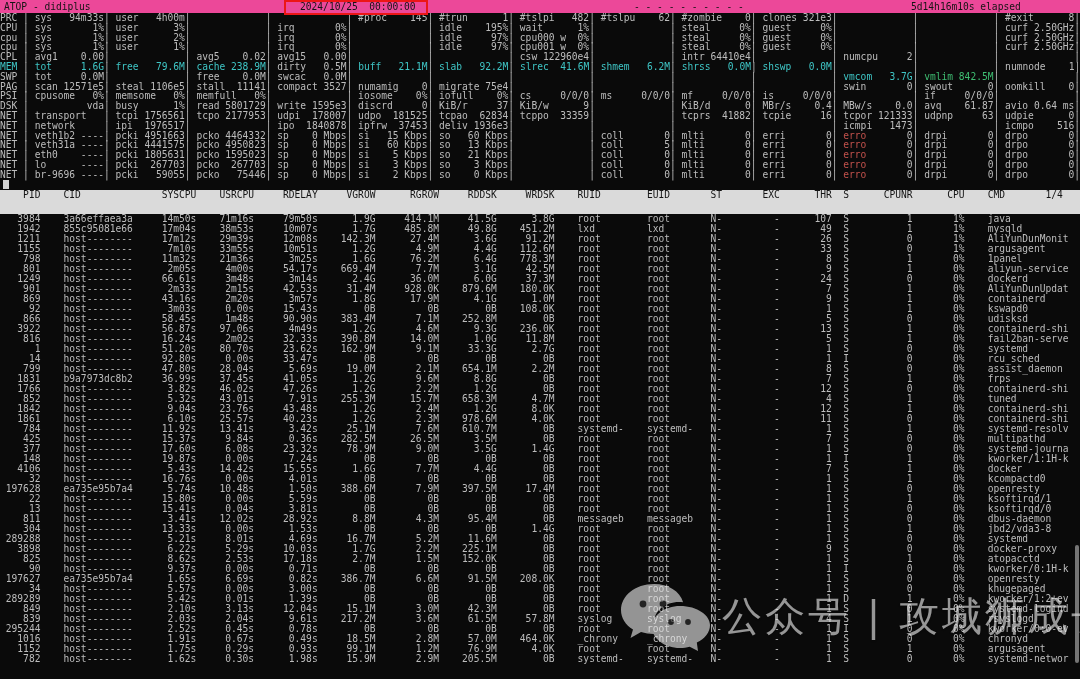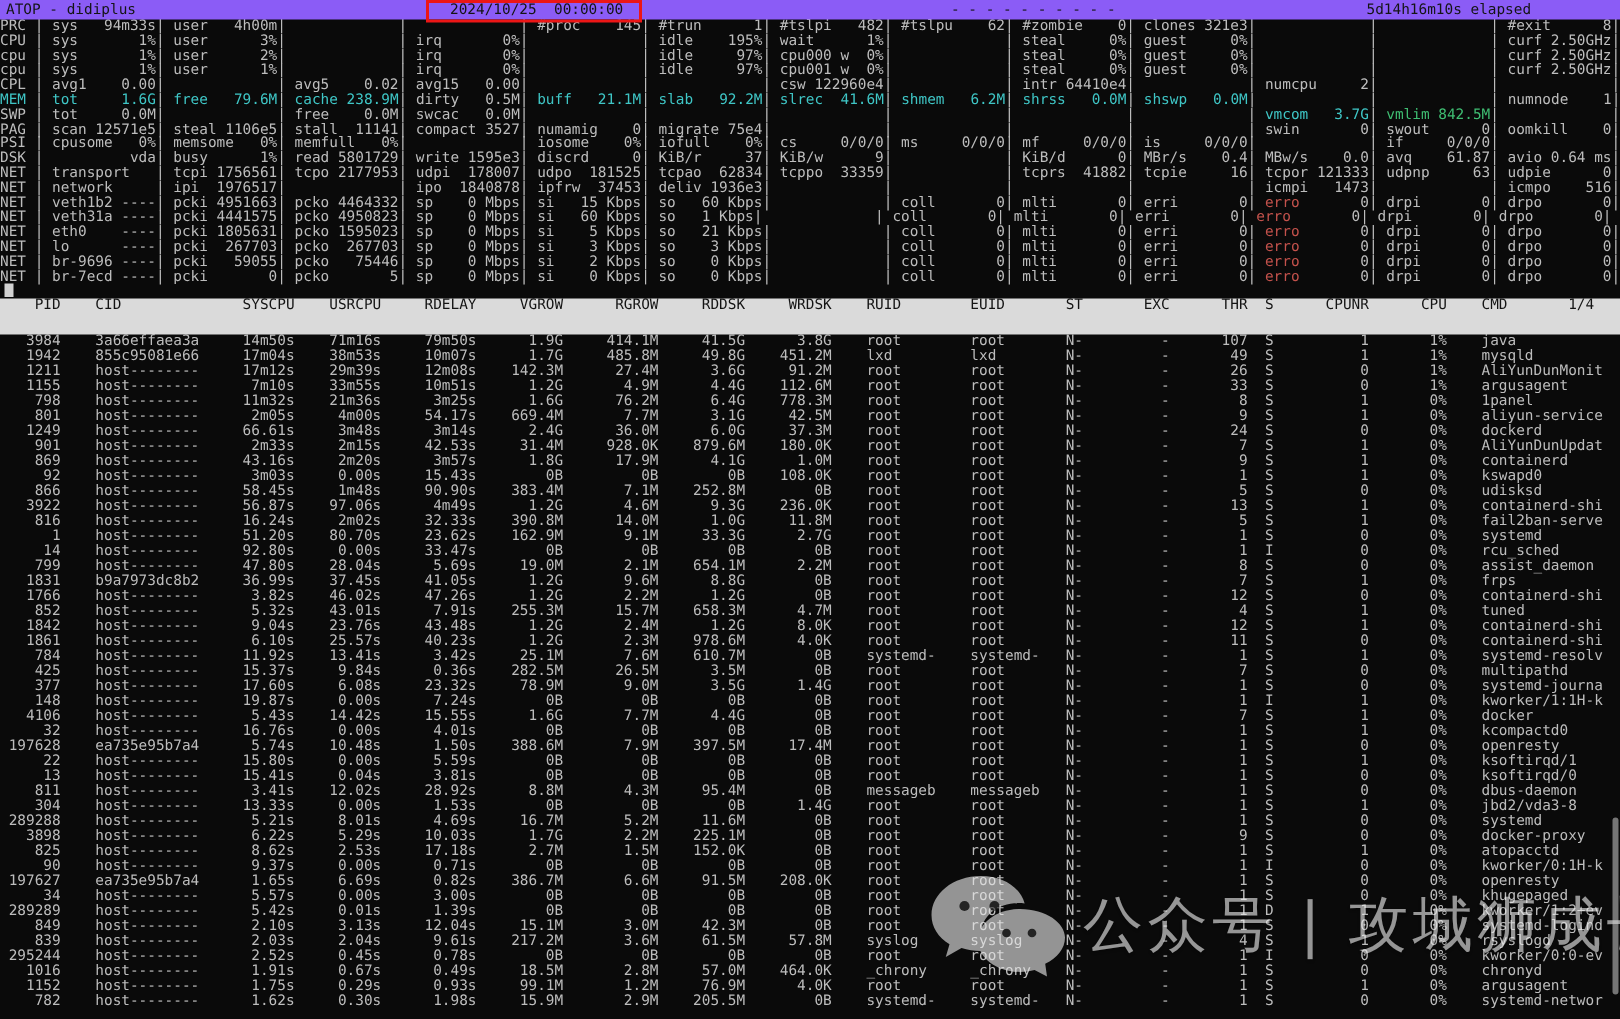--- a/index.html
+++ b/index.html
@@ -2,21 +2,21 @@
 <html><head>
 <meta charset="utf-8">
 <style>
   *{margin:0;padding:0;box-sizing:border-box}
   html,body{background:#2a2a2a}
   .screen{
     position:relative;width:1080px;height:679px;background:#0a0a0a;
     font-family:"DejaVu Sans Mono","Liberation Mono",monospace;
     font-size:9.6px;color:#bdbdbd;overflow:hidden;
   }
-  .titlebar{position:relative;height:13px;line-height:13px;background:#8b5cf6;color:#141414;white-space:pre}
+  .titlebar{position:relative;height:13px;line-height:13px;background:#ec4899;color:#141414;white-space:pre}
   .titlebar span{position:absolute;top:0}
   .tb-app{left:4px}
   .tb-date{left:300px}
   .tb-dash{left:634px}
   .tb-elapsed{left:911px}
   .line{white-space:pre;height:9.8px;line-height:9.8px}
   .prow{white-space:pre;height:10px;line-height:10px}
   .thead{white-space:pre;height:24px;line-height:10px;background:#dadada;color:#141414}
   .c{color:#3fc6c6}
   .g{color:#3fbd72}
@@ -47,25 +47,24 @@
       <div class="line"><span>cpu | sys       1%| user      1%|             | irq       0%|             | idle     97%| cpu001 w  0%|             | steal     0%| guest     0%|             |             | curf 2.50GHz| </span></div>
       <div class="line"><span>CPL | avg1    0.00|             | avg5    0.02| avg15   0.00|             |             | csw 122960e4|             | intr 64410e4|             | numcpu     2|             |             | </span></div>
       <div class="line"><span class="c">MEM</span><span> | </span><span class="c">tot     1.6G</span><span>| </span><span class="c">free   79.6M</span><span>| </span><span class="c">cache 238.9M</span><span>| dirty   0.5M| </span><span class="c">buff   21.1M</span><span>| </span><span class="c">slab   92.2M</span><span>| </span><span class="c">slrec  41.6M</span><span>| </span><span class="c">shmem   6.2M</span><span>| </span><span class="c">shrss   0.0M</span><span>| </span><span class="c">shswp   0.0M</span><span>|             |             | numnode    1| </span></div>
       <div class="line"><span>SWP | tot     0.0M|             | free    0.0M| swcac   0.0M|             |             |             |             |             |             | </span><span class="c">vmcom   3.7G</span><span>| </span><span class="g">vmlim 842.5M</span><span>|             | </span></div>
       <div class="line"><span>PAG | scan 12571e5| steal 1106e5| stall  11141| compact 3527| numamig    0| migrate 75e4|             |             |             |             | swin       0| swout      0| oomkill    0| </span></div>
       <div class="line"><span>PSI | cpusome   0%| memsome   0%| memfull   0%|             | iosome    0%| iofull    0%| cs     0/0/0| ms     0/0/0| mf     0/0/0| is     0/0/0|             | if     0/0/0|             | </span></div>
       <div class="line"><span>DSK |          vda| busy      1%| read 5801729| write 1595e3| discrd     0| KiB/r     37| KiB/w      9|             | KiB/d      0| MBr/s    0.4| MBw/s    0.0| avq    61.87| avio 0.64 ms| </span></div>
       <div class="line"><span>NET | transport   | tcpi 1756561| tcpo 2177953| udpi  178007| udpo  181525| tcpao  62834| tcppo  33359|             | tcprs  41882| tcpie     16| tcpor 121333| udpnp     63| udpie      0| </span></div>
       <div class="line"><span>NET | network     | ipi  1976517|             | ipo  1840878| ipfrw  37453| deliv 1936e3|             |             |             |             | icmpi   1473|             | icmpo    516| </span></div>
       <div class="line"><span>NET | veth1b2 ----| pcki 4951663| pcko 4464332| sp    0 Mbps| si   15 Kbps| so   60 Kbps|             | coll       0| mlti       0| erri       0| </span><span class="r">erro</span><span>       0| drpi       0| drpo       0| </span></div>
-      <div class="line"><span>NET | veth31a ----| pcki 4441575| pcko 4950823| sp    0 Mbps| si   60 Kbps| so   1 Kbps|             | coll       0| mlti       0| erri       0| </span><span class="r">erro</span><span>       0| drpi       0| drpo       0| </span></div>
+      <div class="line"><span>NET | veth31a ----| pcki 4441575| pcko 4950823| sp    0 Mbps| si   60 Kbps| so   13 Kbps|             | coll       5| mlti       0| erri       0| </span><span class="r">erro</span><span>       0| drpi       0| drpo       0| </span></div>
       <div class="line"><span>NET | eth0    ----| pcki 1805631| pcko 1595023| sp    0 Mbps| si    5 Kbps| so   21 Kbps|             | coll       0| mlti       0| erri       0| </span><span class="r">erro</span><span>       0| drpi       0| drpo       0| </span></div>
       <div class="line"><span>NET | lo      ----| pcki  267703| pcko  267703| sp    0 Mbps| si    3 Kbps| so    3 Kbps|             | coll       0| mlti       0| erri       0| </span><span class="r">erro</span><span>       0| drpi       0| drpo       0| </span></div>
       <div class="line"><span>NET | br-9696 ----| pcki   59055| pcko   75446| sp    0 Mbps| si    2 Kbps| so    0 Kbps|             | coll       0| mlti       0| erri       0| </span><span class="r">erro</span><span>       0| drpi       0| drpo       0| </span></div>
-      <div class="line"><span>NET | br-7ecd ----| pcki       0| pcko       5| sp    0 Mbps| si    0 Kbps| so    0 Kbps|             | coll       0| mlti       0| erri       0| </span><span class="r">erro</span><span>       0| drpi       0| drpo       0| </span></div>
     </div>
 
   <div class="cursorline"><span class="cursor"></span></div>
 
   <div class="thead" id="thead"><span>    PID    CID              SYSCPU    USRCPU     RDELAY     VGROW      RGROW     RDDSK     WRDSK    RUID        EUID       ST       EXC      THR  S      CPUNR      CPU    CMD       1/4    </span></div>
 
   <div id="rows">
       <div class="prow"><span>   3984    3a66effaea3a     14m50s    71m16s     79m50s      1.9G     414.1M     41.5G      3.8G    root        root       N-         -      107  S          1       1%    java             </span></div>
       <div class="prow"><span>   1942    855c95081e66     17m04s    38m53s     10m07s      1.7G     485.8M     49.8G    451.2M    lxd         lxd        N-         -       49  S          1       1%    mysqld           </span></div>
       <div class="prow"><span>   1211    host--------     17m12s    29m39s     12m08s    142.3M      27.4M      3.6G     91.2M    root        root       N-         -       26  S          0       1%    AliYunDunMonit   </span></div>

